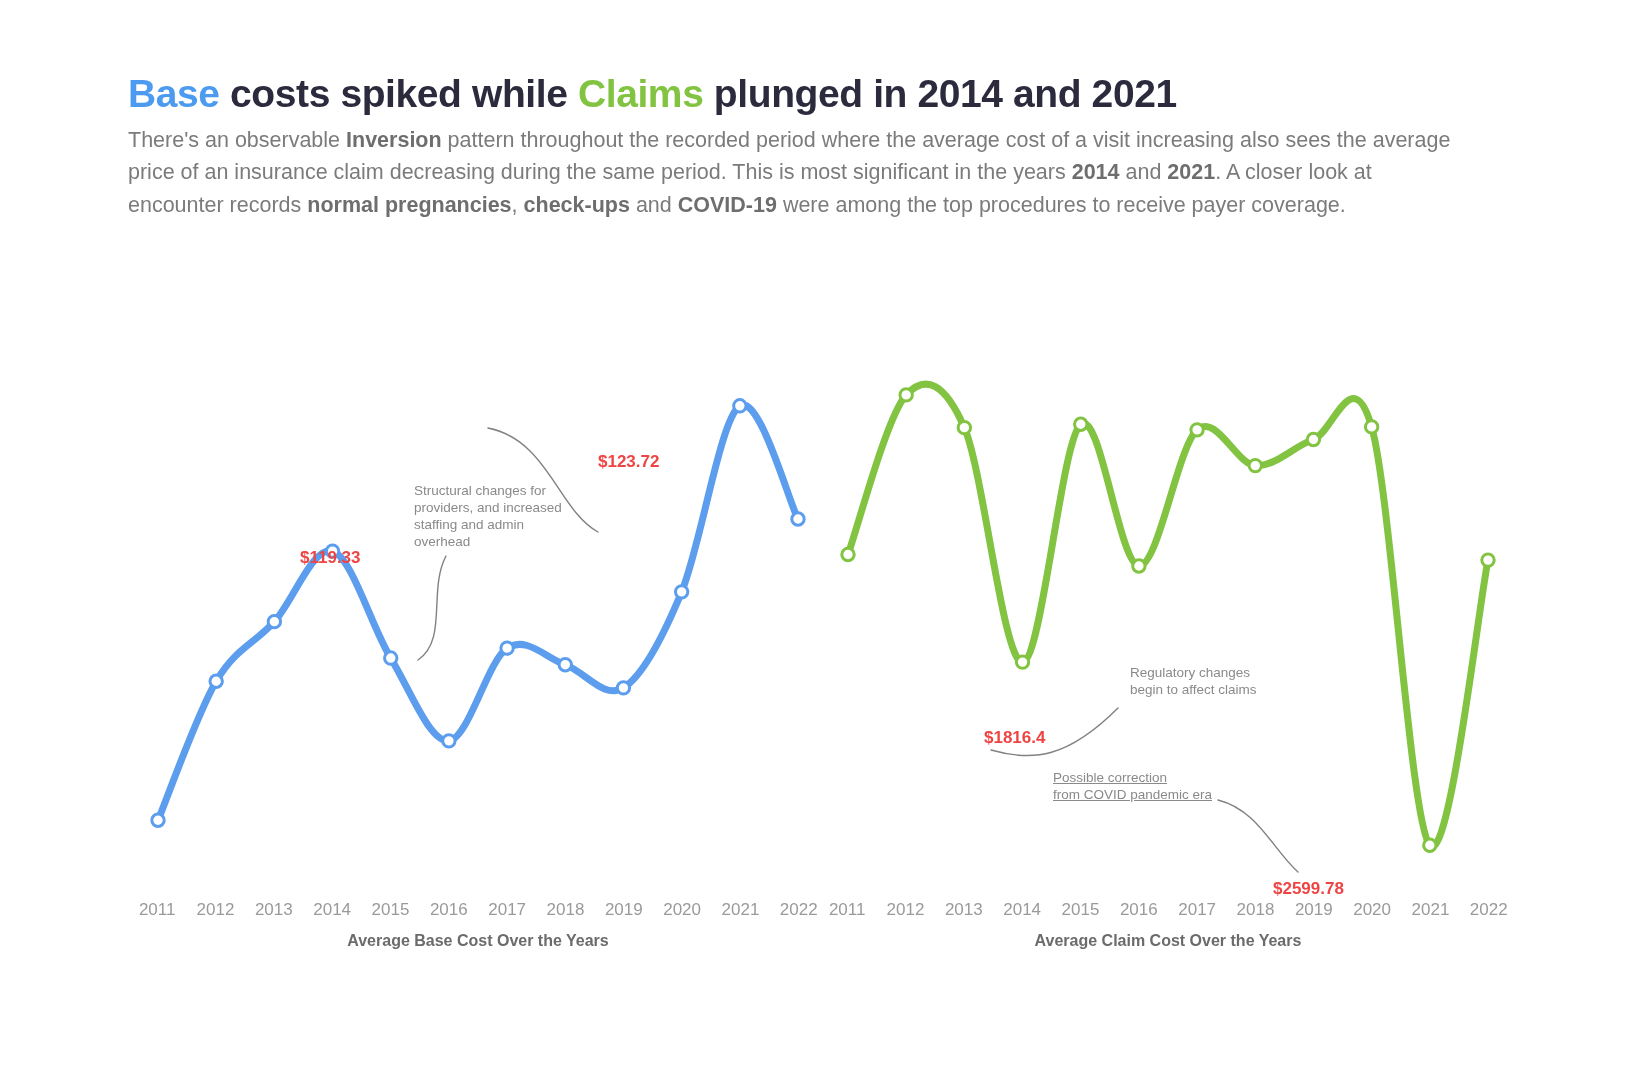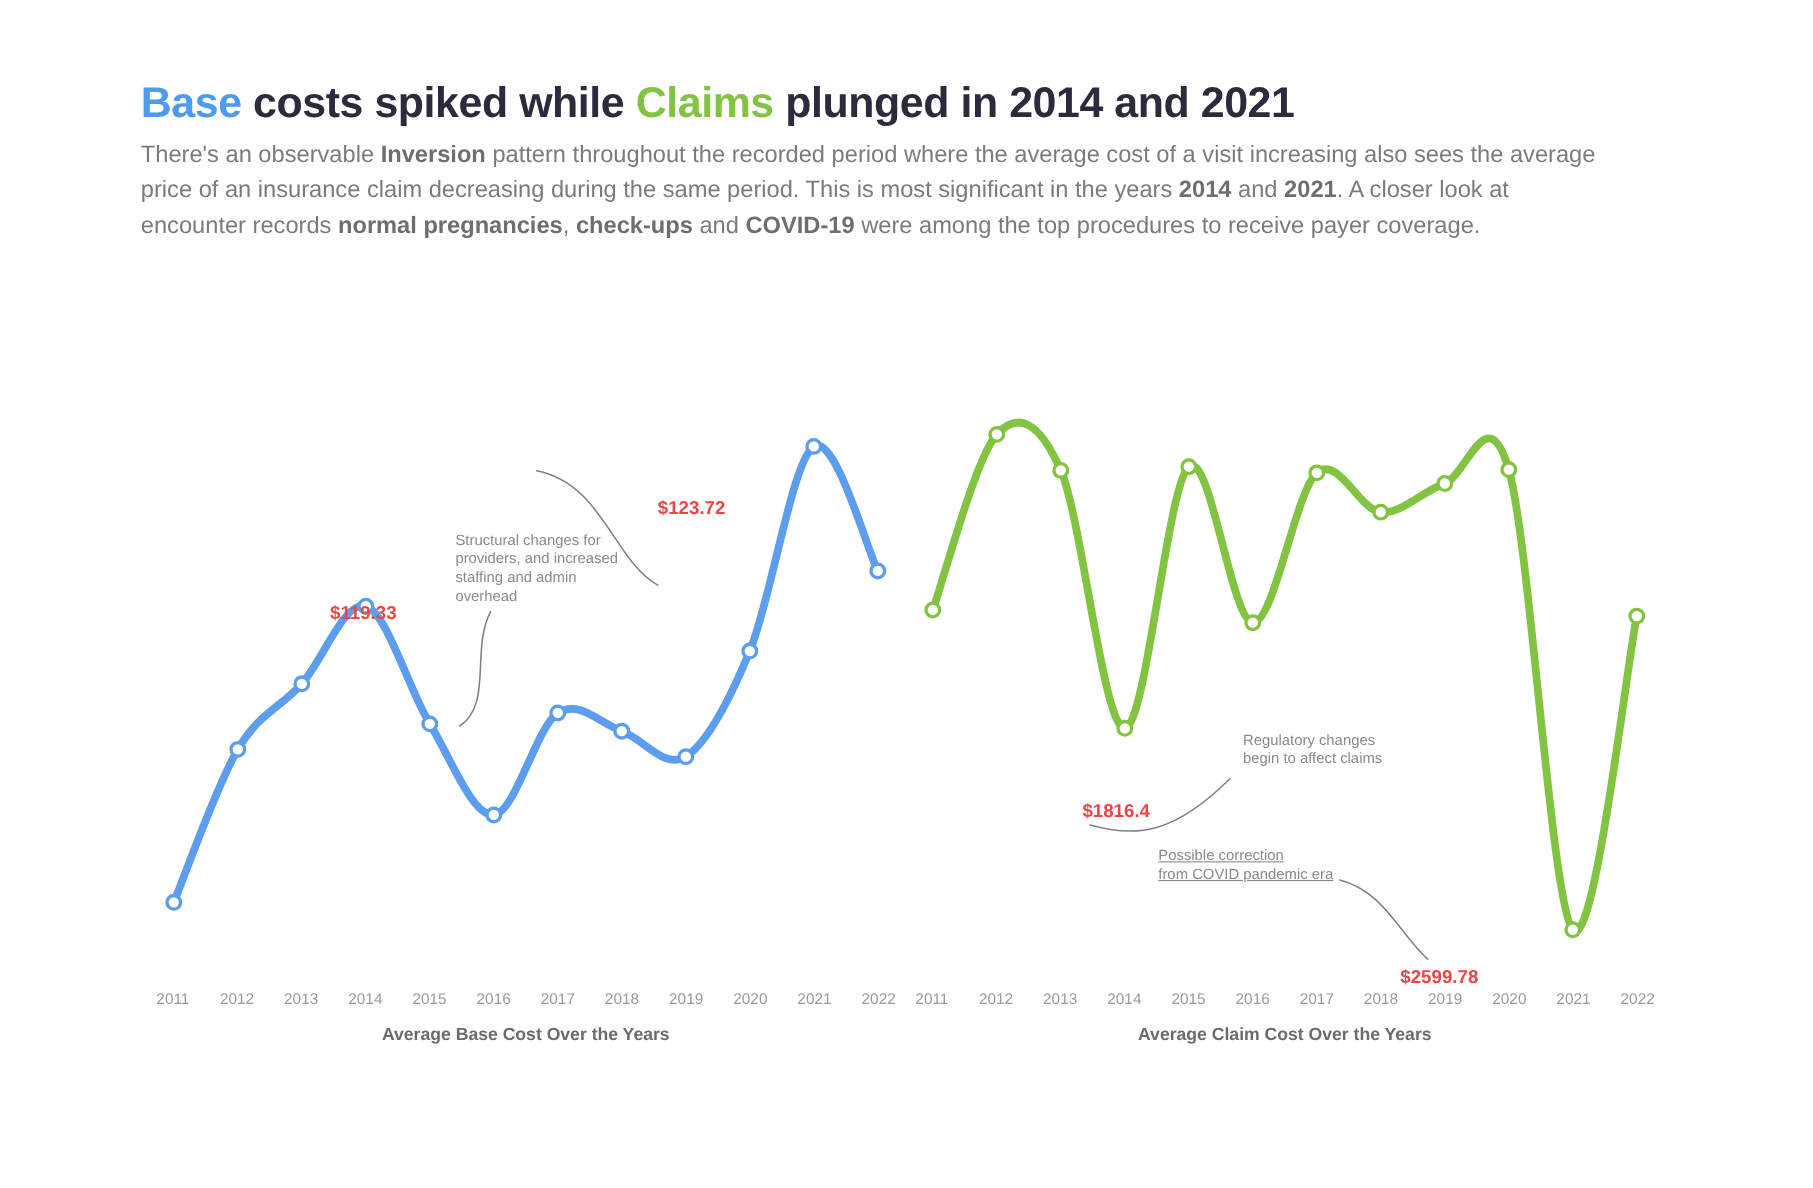--- a/index.html
+++ b/index.html
@@ -50,21 +50,21 @@
   
   .xaxis {
     position: absolute;
     left: 0; top: 540px;
     width: 700px; height: 24px;
     display: flex;
   }
   .xtick {
     flex: 1 1 0;
     text-align: center;
-    font-size: 14px;
+    font-size: 17px;
     color: #9a9a9a;
     font-family: "Liberation Sans", sans-serif;
   }
   .chart-caption {
     position: absolute;
     left: 0; top: 572px;
     width: 700px;
     text-align: center;
     font-size: 16px;
     font-weight: bold;

